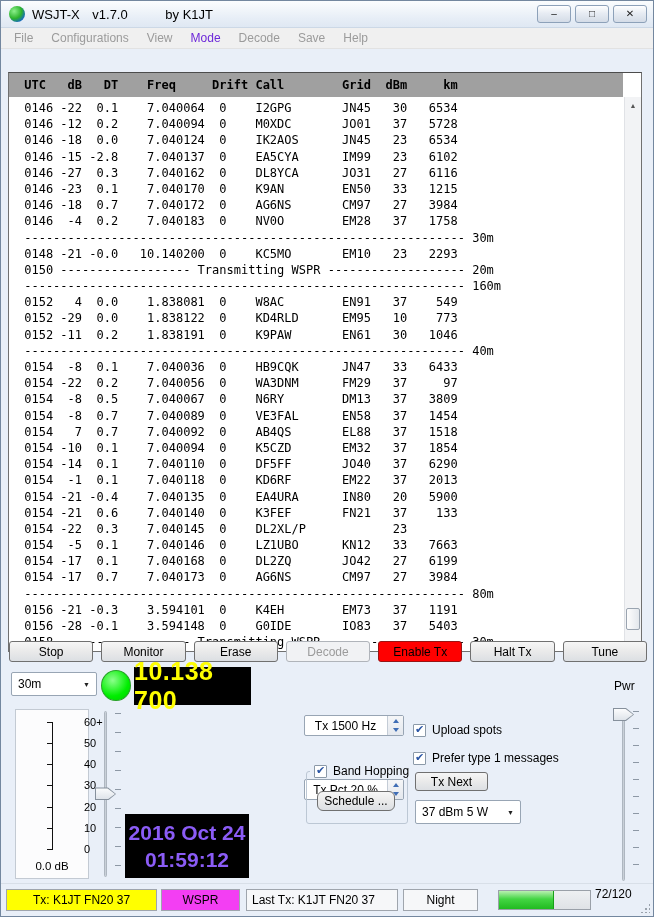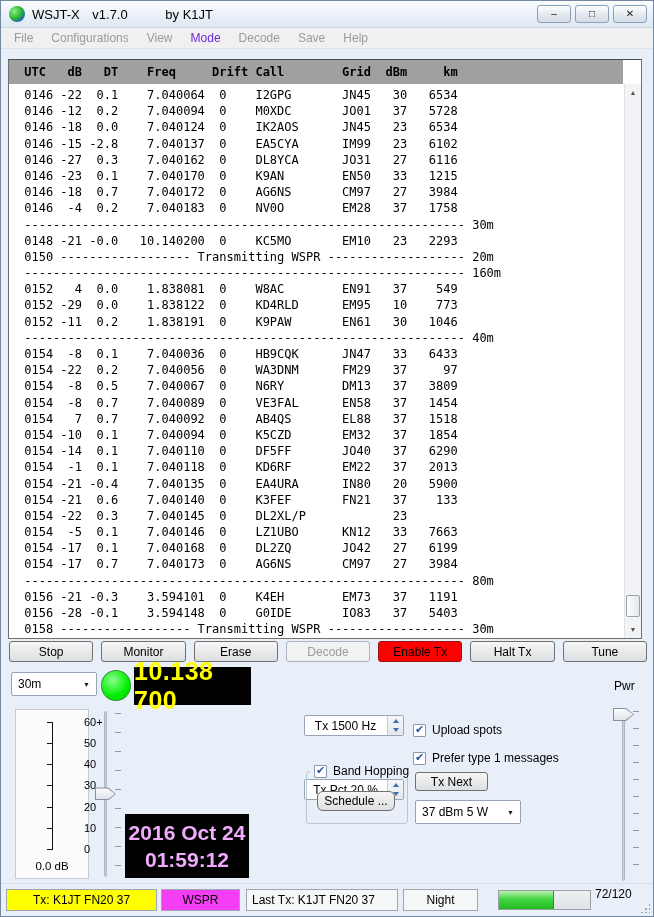--- a/index.html
+++ b/index.html
@@ -33,21 +33,21 @@
   
   .menubar{
     position:absolute;left:0;top:27px;right:0;height:21px;
     background:#f0f0f0;border-bottom:1px solid #e2e2e2;
     display:flex;align-items:center;padding-left:4px;font-size:12px;
   }
   .menu-item{padding:2px 9px;color:#9b9b9b;}
   .menu-item.enabled{color:#6d28d9;}
   
   .decode-table{
-    position:absolute;left:7px;top:58px;width:634px;height:580px;
+    position:absolute;left:7px;top:71px;width:634px;height:580px;
     background:#fff;border:1px solid #707070;border-top-color:#4c4c4c;
   }
   .thead{
     position:absolute;left:0;top:0;right:18px;height:24px;
     background:#a0a0a0;color:#000;
     font-family:"DejaVu Sans Mono", monospace;font-weight:bold;font-size:12px;
     line-height:24px;white-space:pre;padding-left:8px;overflow:hidden;
   }
   .tbody{
     position:absolute;left:0;top:24px;right:17px;bottom:0;
@@ -113,21 +113,21 @@
     background:repeating-linear-gradient(to bottom,#8d98a5 0 1px,transparent 1px 19px);}
   .pwr-slider .ticks{background:repeating-linear-gradient(to bottom,#8d98a5 0 1px,transparent 1px 17px);}
   .sl-thumb{position:absolute;left:2px;width:21px;height:13px;
     clip-path:polygon(0 0,62% 0,100% 50%,62% 100%,0 100%);background:#86909c;}
   .sl-thumb::after{content:"";position:absolute;left:1px;top:1px;right:1px;bottom:1px;
     clip-path:polygon(0 0,61% 0,100% 50%,61% 100%,0 100%);
     background:linear-gradient(#fbfcfd,#dfe4ea);}
   
   .clock{
     position:absolute;left:124px;top:813px;width:124px;height:64px;background:#000;
-    color:#f0abfc;display:flex;flex-direction:column;align-items:center;justify-content:center;
+    color:#8b5cf6;display:flex;flex-direction:column;align-items:center;justify-content:center;
     font-size:21px;font-weight:bold;line-height:27px;
   }
   
   .spin{
     position:absolute;width:100px;height:21px;background:#fff;border:1px solid #98a5b4;border-radius:2px;
     font-size:12px;
   }
   .spin .val{position:absolute;left:0;right:17px;top:0;bottom:0;display:flex;align-items:center;justify-content:center;}
   .spin .arrows{position:absolute;right:0;top:0;bottom:0;width:16px;border-left:1px solid #c4ccd6;
     background:linear-gradient(#f5f6f8,#e4e8ee);display:flex;flex-direction:column;}

